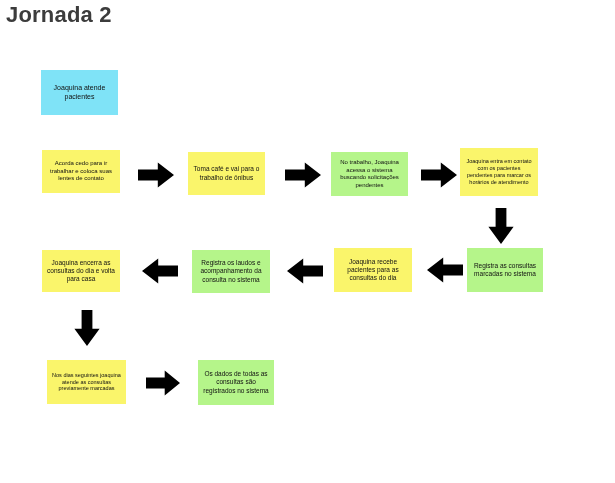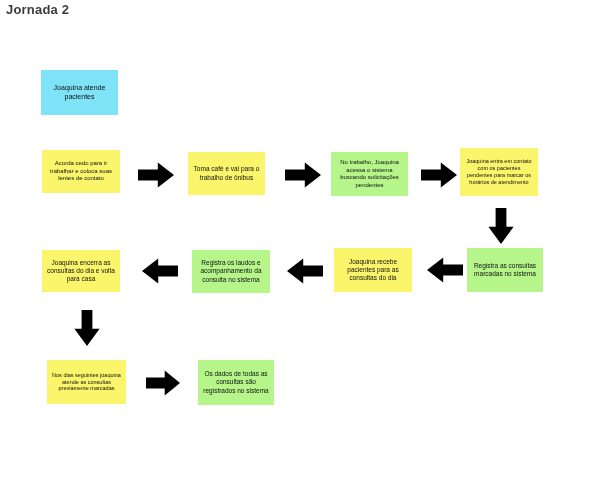--- a/index.html
+++ b/index.html
@@ -18,21 +18,21 @@
     position: absolute;
     left: 0;
     top: 0;
     width: 615px;
     height: 483px;
   }
   .title {
     position: absolute;
     left: 6px;
     top: 2px;
-    font-size: 13px;
+    font-size: 22px;
     font-weight: bold;
     color: #3c3c3c;
     letter-spacing: 0.2px;
     white-space: nowrap;
   }
   .node {
     position: absolute;
     box-sizing: border-box;
     display: flex;
     align-items: center;

